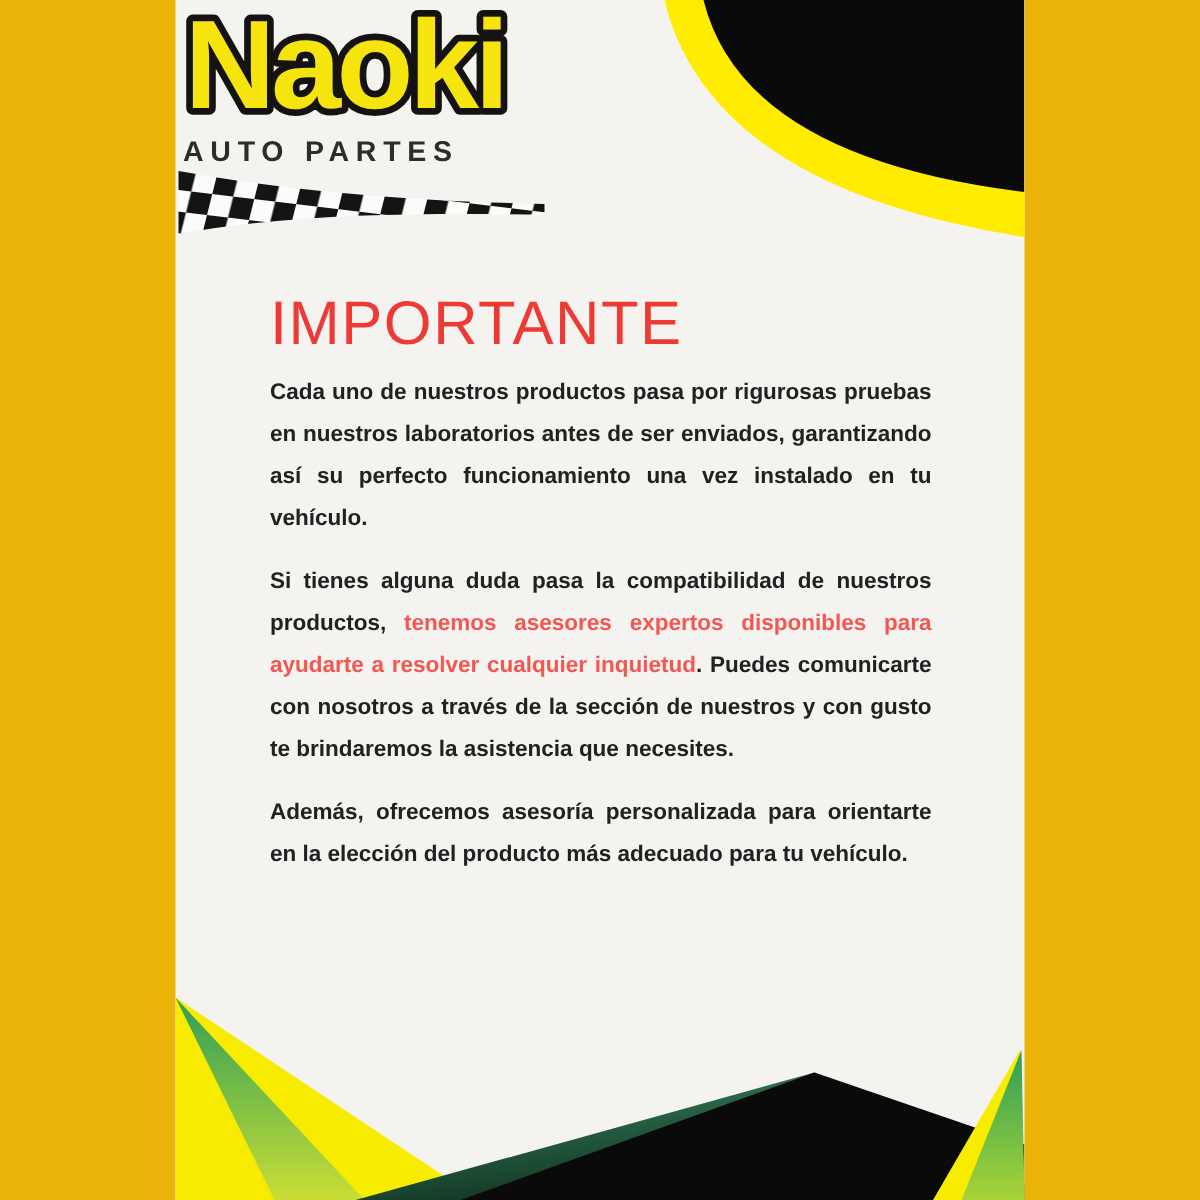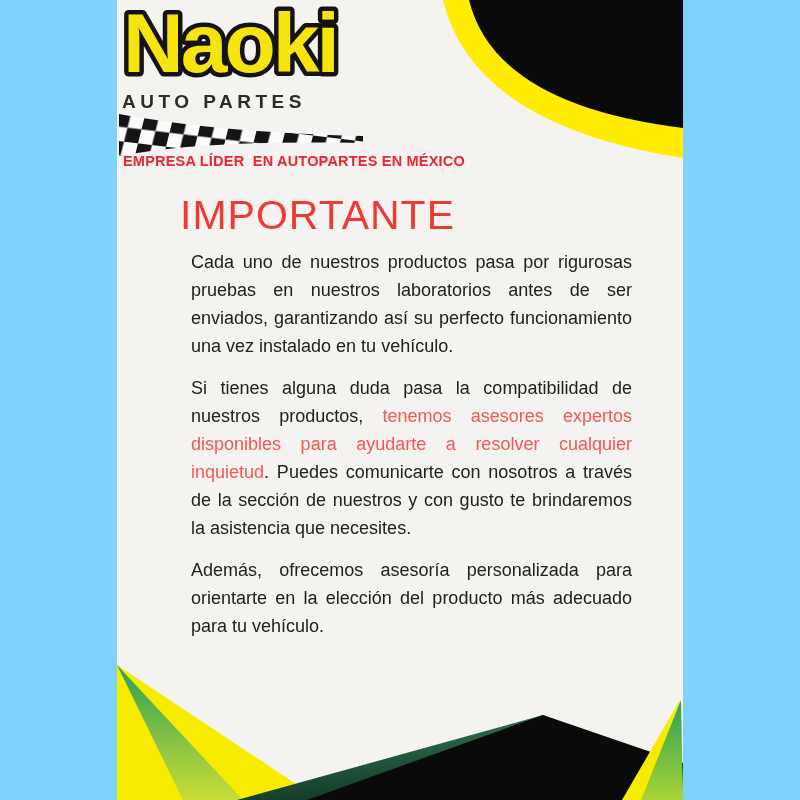--- a/index.html
+++ b/index.html
@@ -1,18 +1,18 @@
 <!DOCTYPE html>
 <html><head>
 <meta charset="utf-8">
 <style>
   html,body{margin:0;padding:0;background:#ffffff;}
   .canvas{
     position:relative;width:800px;height:800px;margin:0 auto;
-    background:#7dd3fc;overflow:hidden;
+    background:#eab308;overflow:hidden;
     font-family:"Liberation Sans", sans-serif;
   }
   .doc{
     position:absolute;left:117px;top:0;width:566px;height:800px;
     background:#f4f3f0;overflow:hidden;
   }
   
   .logo-svg{position:absolute;left:-4px;top:-6px;}
   .brand-subtitle{
     position:absolute;left:5px;top:91px;
@@ -27,22 +27,22 @@
   }
   
   .corner-svg{position:absolute;top:0;right:0;}
   
   .heading{
     position:absolute;left:63px;top:192px;
     font-size:41px;font-weight:400;letter-spacing:1px;
     color:#ee3a35;
   }
   .body-copy{
-    position:absolute;left:74px;top:248px;width:441px;
-    font-size:18px;font-weight:400;line-height:28px;
+    position:absolute;left:63px;top:248px;width:441px;
+    font-size:15px;font-weight:700;line-height:28px;
     color:#232021;text-align:justify;
   }
   .body-copy p{margin:0 0 14px 0;}
   .highlight{color:#f25853;}
   
   .bottom-svg{position:absolute;left:0;bottom:0;}
 </style>
 </head>
 <body>
 
@@ -59,21 +59,20 @@
       <defs>
         <pattern id="chk" width="28" height="28" patternUnits="userSpaceOnUse" patternTransform="matrix(1,0.12,-0.25,1,0,0)">
           <rect x="0" y="0" width="14" height="14" fill="#141414"></rect>
           <rect x="14" y="14" width="14" height="14" fill="#141414"></rect>
         </pattern>
       </defs>
       <path d="M2,2 C80,16 160,22 246,24 L246,31 C160,30 80,30 2,44 Z" fill="#fbfbfb"></path>
       <path d="M2,2 C80,16 160,22 246,24 L246,31 C160,30 80,30 2,44 Z" fill="url(#chk)"></path>
     </svg>
 
-    <div class="brand-tagline">EMPRESA LÍDER  EN AUTOPARTES EN MÉXICO</div>
 
     <svg class="corner-svg" width="240" height="160" viewBox="0 0 240 160">
       <path d="M0,0 Q30,125 240,158 L240,0 Z" fill="#ffec00"></path>
       <path d="M26,0 Q52,105 240,128 L240,0 Z" fill="#0a0a0a"></path>
     </svg>
 
     <div class="heading">IMPORTANTE</div>
 
     <div class="body-copy">
       <p><span>Cada uno de nuestros productos pasa por rigurosas pruebas en nuestros laboratorios antes de ser enviados, garantizando así su perfecto funcionamiento una vez instalado en tu vehículo.</span></p>

